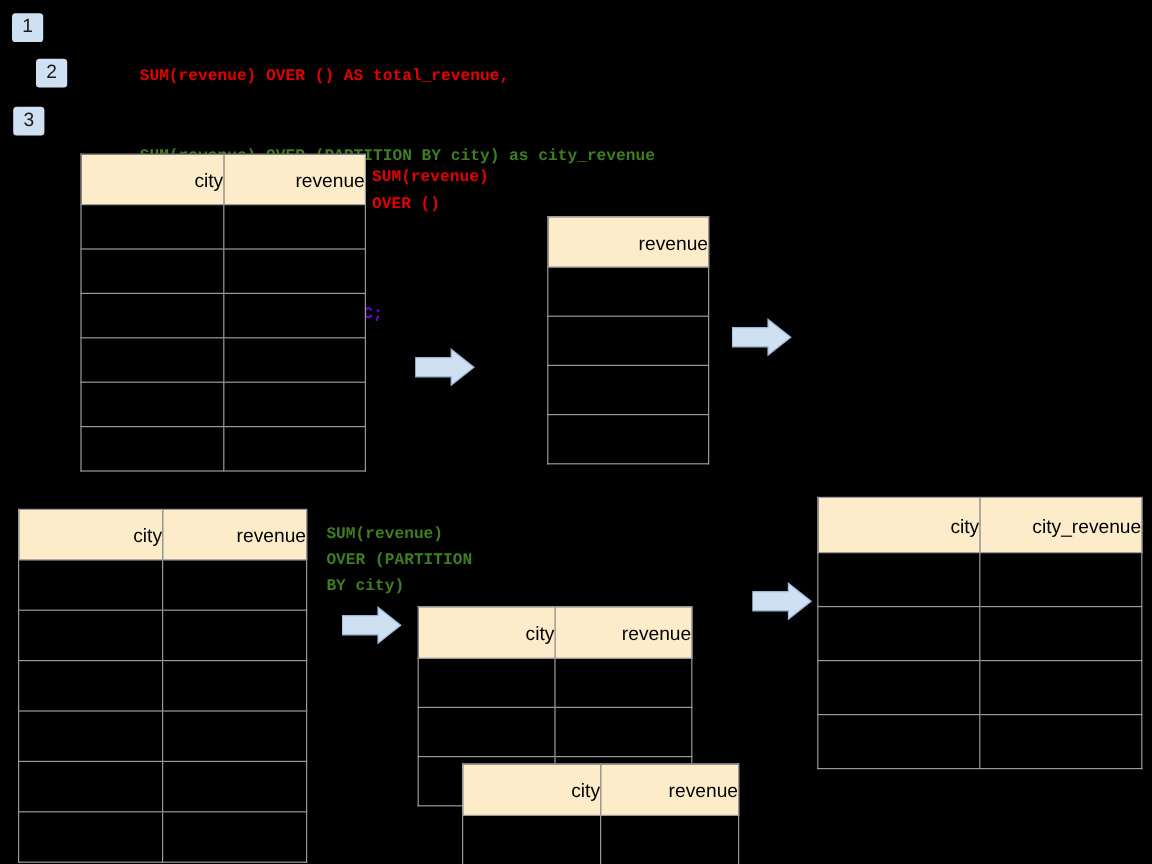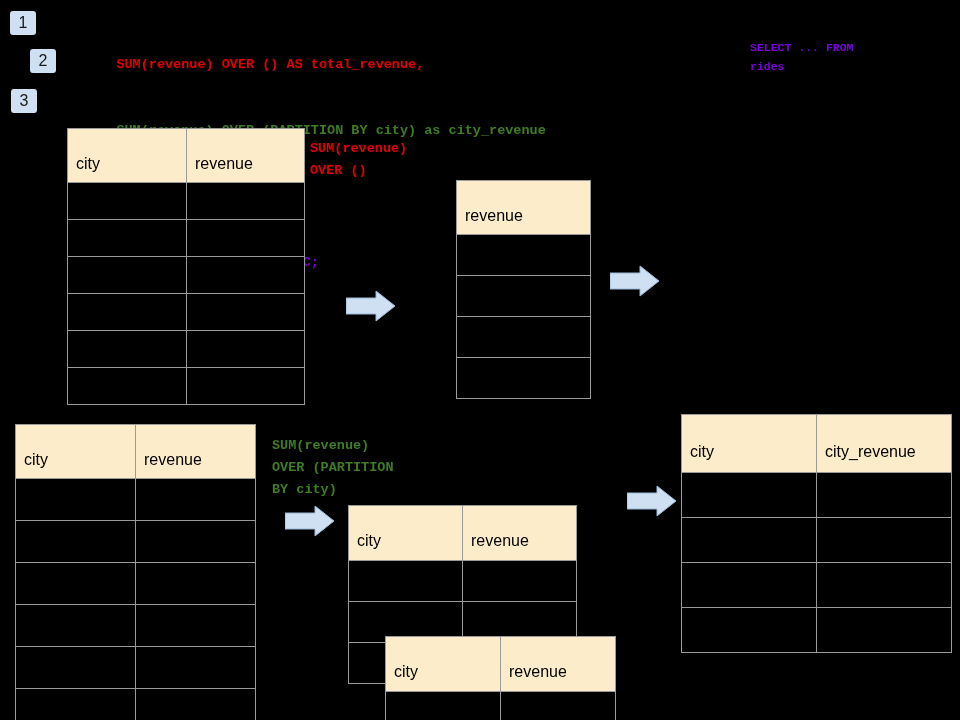--- a/index.html
+++ b/index.html
@@ -81,22 +81,22 @@
     padding: 0;
     margin: 0;
     background: #000000;
   }
   .tbl th {
     background: #fcecca;
     color: #000000;
     font-family: "Liberation Sans", sans-serif;
     font-size: 16px;
     font-weight: normal;
-    text-align: left;
-    padding: 16px 0 0 8px;
+    text-align: right;
+    padding: 4px 0 0 8px;
     vertical-align: middle;
   }
 
   
   .arrow {
     position: absolute;
     display: block;
   }
 </style>
 </head>
@@ -108,22 +108,20 @@
   <div class="step-badge" style="left:30px; top:49px;">2</div>
   <div class="step-badge" style="left:11px; top:89px;">3</div>
 
   <div class="sql-block" style="left:84px; top:10px;">
     <div class="sql-line c-red">    SUM(revenue) OVER () AS total_revenue,</div>
     <div class="sql-line c-green">    SUM(revenue) OVER (PARTITION BY city) as city_revenue</div>
     <div class="sql-line c-purple">  FROM rides</div>
     <div class="sql-line c-purple">  ORDER by city_revenue DESC;</div>
   </div>
 
-  <div class="side-note" style="left:750px; top:38px;">SELECT ... FROM
-rides</div>
 
   <div class="annot red" style="left:310px; top:138px;">SUM(revenue)
 OVER ()</div>
 
   <div class="annot green" style="left:272px; top:435px;">SUM(revenue)
 OVER (PARTITION
 BY city)</div>
 
   <table class="tbl" style="left:67px; top:128px; width:237px;">
     <colgroup>

